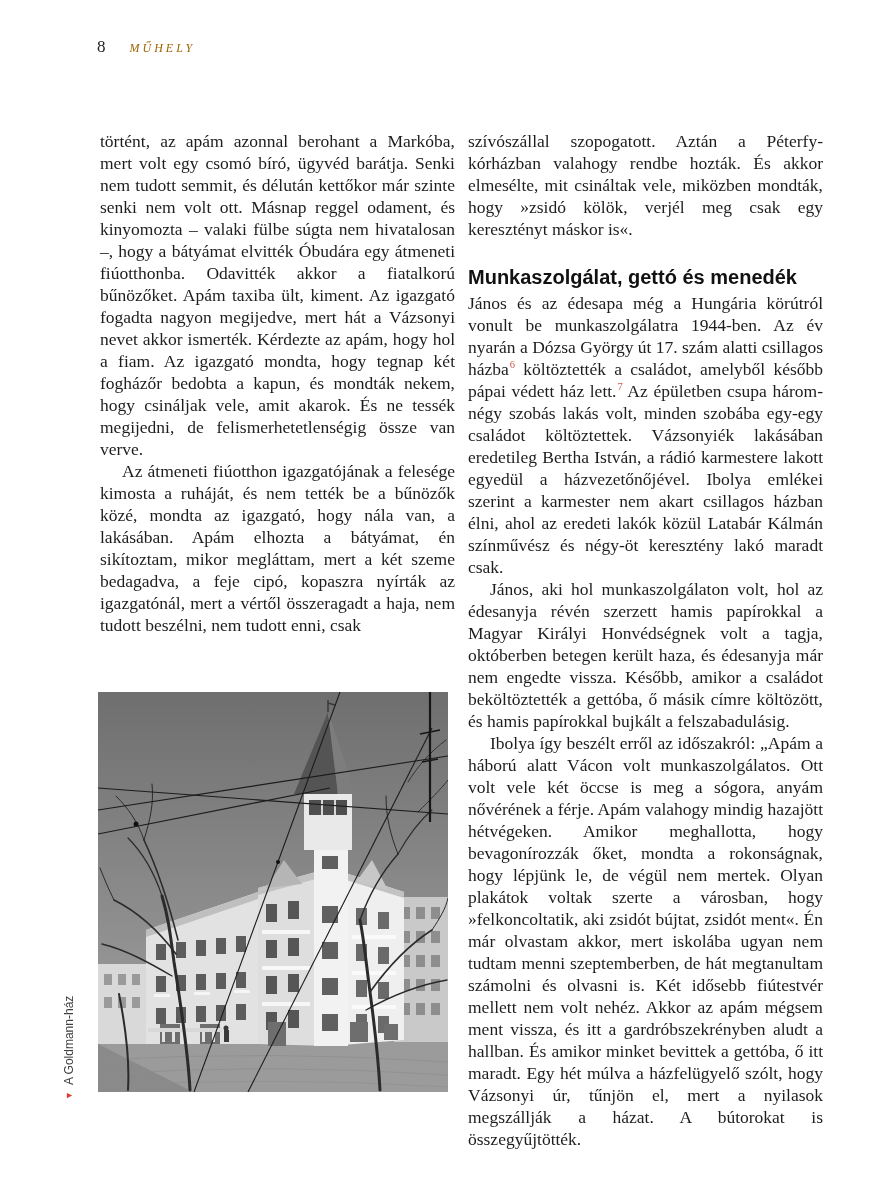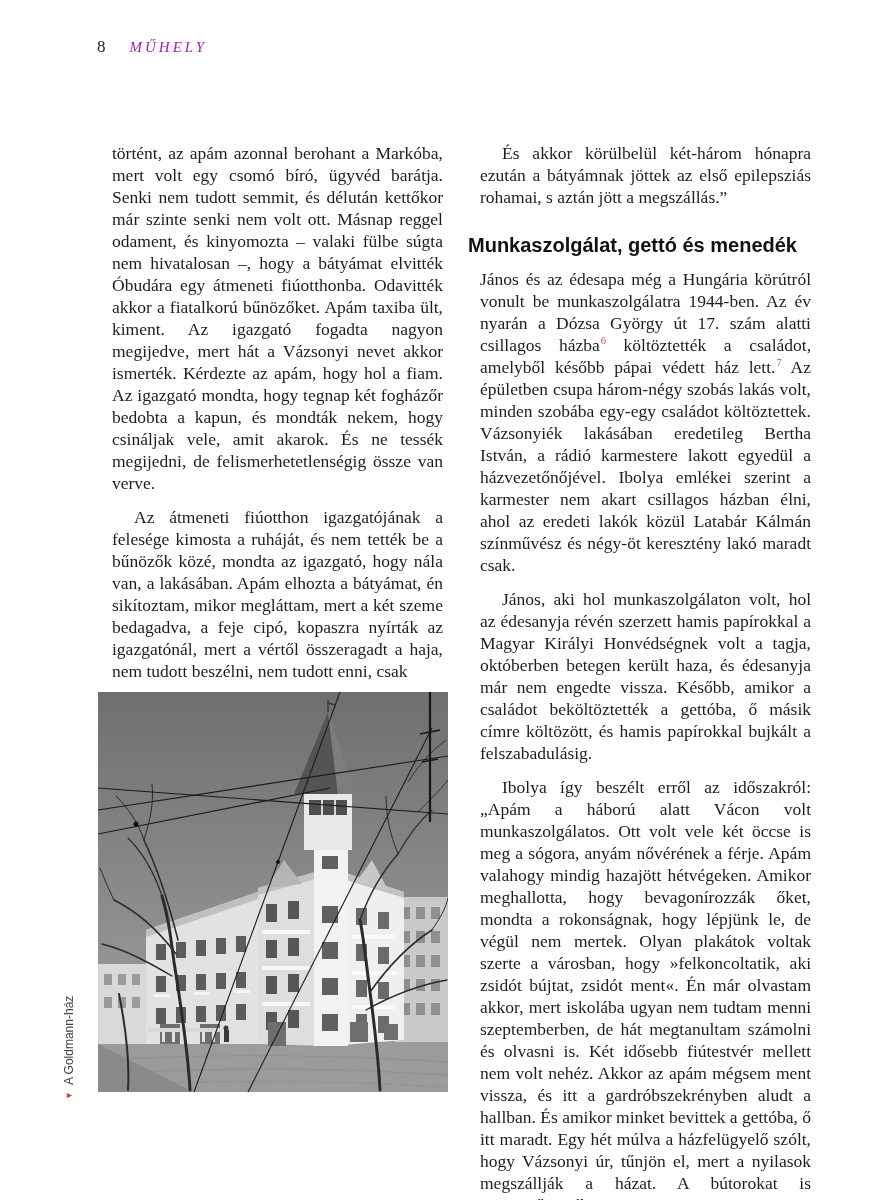--- a/index.html
+++ b/index.html
@@ -2,27 +2,27 @@
 <html lang="hu"><head>
 <meta charset="utf-8">
 <style>
   html,body{margin:0;padding:0;background:#ffffff;}
   .page{position:relative;width:880px;height:1200px;background:#ffffff;overflow:hidden;
         font-family:"Liberation Serif", serif;color:#1d1d1d;}
 
   
   .hdr{position:absolute;left:97px;top:37px;display:flex;align-items:baseline;gap:24px;}
   .pagenum{font-size:17px;color:#222;}
-  .journal{font-style:italic;font-size:15px;letter-spacing:3px;color:#a21caf;}
+  .journal{font-style:italic;font-size:12px;letter-spacing:3px;color:#a16207;}
 
   
   .cols{position:absolute;left:100px;top:130px;width:723px;display:flex;gap:13px;}
   .col{width:355px;font-size:17.5px;line-height:22px;text-align:justify;
        hyphens:auto;-webkit-hyphens:auto;}
-  .col p{margin:12px;text-indent:22px;}
+  .col p{margin:0;text-indent:22px;}
   .col p.noindent{text-indent:0;}
   h2.sect{font-family:"Liberation Sans", sans-serif;font-weight:700;font-size:20px;
           line-height:22px;margin:26px 0 4px 0;text-align:left;color:#111;}
   sup.fn{font-size:10.5px;line-height:0;color:#c9574b;vertical-align:super;margin-left:1px;}
 
   
   .figure{position:absolute;left:98px;top:692px;width:350px;height:400px;}
   .figure svg{display:block;}
   .caption{position:absolute;left:62px;top:1100px;transform:rotate(-90deg);
            transform-origin:0 0;white-space:nowrap;
@@ -38,21 +38,21 @@
     <span class="pagenum">8</span>
     <span class="journal">MŰHELY</span>
   </div>
 
   <div class="cols">
     <div class="col">
       <p class="noindent">történt, az apám azonnal berohant a Markóba, mert volt egy csomó bíró, ügyvéd barátja. Senki nem tudott semmit, és délután kettőkor már szinte senki nem volt ott. Másnap reggel odament, és kinyomozta – valaki fülbe súgta nem hivatalosan –, hogy a bátyámat elvitték Óbudára egy átmeneti fiúotthonba. Odavitték akkor a fiatalkorú bűnözőket. Apám taxiba ült, kiment. Az igazgató fogadta nagyon megijedve, mert hát a Vázsonyi nevet akkor ismerték. Kérdezte az apám, hogy hol a fiam. Az igazgató mondta, hogy tegnap két fogházőr bedobta a kapun, és mondták nekem, hogy csináljak vele, amit akarok. És ne tessék megijedni, de felismerhetetlenségig össze van verve.</p>
       <p>Az átmeneti fiúotthon igazgatójának a felesége kimosta a ruháját, és nem tették be a bűnözők közé, mondta az igazgató, hogy nála van, a lakásában. Apám elhozta a bátyámat, én sikítoztam, mikor megláttam, mert a két szeme bedagadva, a feje cipó, kopaszra nyírták az igazgatónál, mert a vértől összeragadt a haja, nem tudott beszélni, nem tudott enni, csak</p>
     </div>
     <div class="col">
-      <p>És akkor körülbelül két-három hónapra ezután a bátyámnak jöttek az első epilepsziás rohamai, s aztán jött a megszállás.”</p>
+      <p class="noindent">szívószállal szopogatott. Aztán a Péterfy-kórházban valahogy rendbe hozták. És akkor elmesélte, mit csináltak vele, miközben mondták, hogy »zsidó kölök, verjél meg csak egy keresztényt máskor is«.</p>
       <h2 class="sect">Munkaszolgálat, gettó és menedék</h2>
       <p class="noindent"><span>János és az édesapa még a Hungária körútról vonult be munkaszolgálatra 1944-ben. Az év nyarán a Dózsa György út 17. szám alatti csillagos házba</span><sup class="fn">6</sup><span> költöztették a családot, amelyből később pápai védett ház lett.</span><sup class="fn">7</sup><span> Az épületben csupa három-négy szobás lakás volt, minden szobába egy-egy családot költöztettek. Vázsonyiék lakásában eredetileg Bertha István, a rádió karmestere lakott egyedül a házvezetőnőjével. Ibolya emlékei szerint a karmester nem akart csillagos házban élni, ahol az eredeti lakók közül Latabár Kálmán színművész és négy-öt keresztény lakó maradt csak.</span></p>
       <p>János, aki hol munkaszolgálaton volt, hol az édesanyja révén szerzett hamis papírokkal a Magyar Királyi Honvédségnek volt a tagja, októberben betegen került haza, és édesanyja már nem engedte vissza. Később, amikor a családot beköltöztették a gettóba, ő másik címre költözött, és hamis papírokkal bujkált a felszabadulásig.</p>
       <p>Ibolya így beszélt erről az időszakról: „Apám a háború alatt Vácon volt munkaszolgálatos. Ott volt vele két öccse is meg a sógora, anyám nővérének a férje. Apám valahogy mindig hazajött hétvégeken. Amikor meghallotta, hogy bevagonírozzák őket, mondta a rokonságnak, hogy lépjünk le, de végül nem mertek. Olyan plakátok voltak szerte a városban, hogy »felkoncoltatik, aki zsidót bújtat, zsidót ment«. Én már olvastam akkor, mert iskolába ugyan nem tudtam menni szeptemberben, de hát megtanultam számolni és olvasni is. Két idősebb fiútestvér mellett nem volt nehéz. Akkor az apám mégsem ment vissza, és itt a gardróbszekrényben aludt a hallban. És amikor minket bevittek a gettóba, ő itt maradt. Egy hét múlva a házfelügyelő szólt, hogy Vázsonyi úr, tűnjön el, mert a nyilasok megszállják a házat. A bútorokat is összegyűjtötték.</p>
     </div>
   </div>
 
   <div class="figure">
     <svg width="350" height="400" viewBox="0 0 350 400" role="img">
       <defs>

